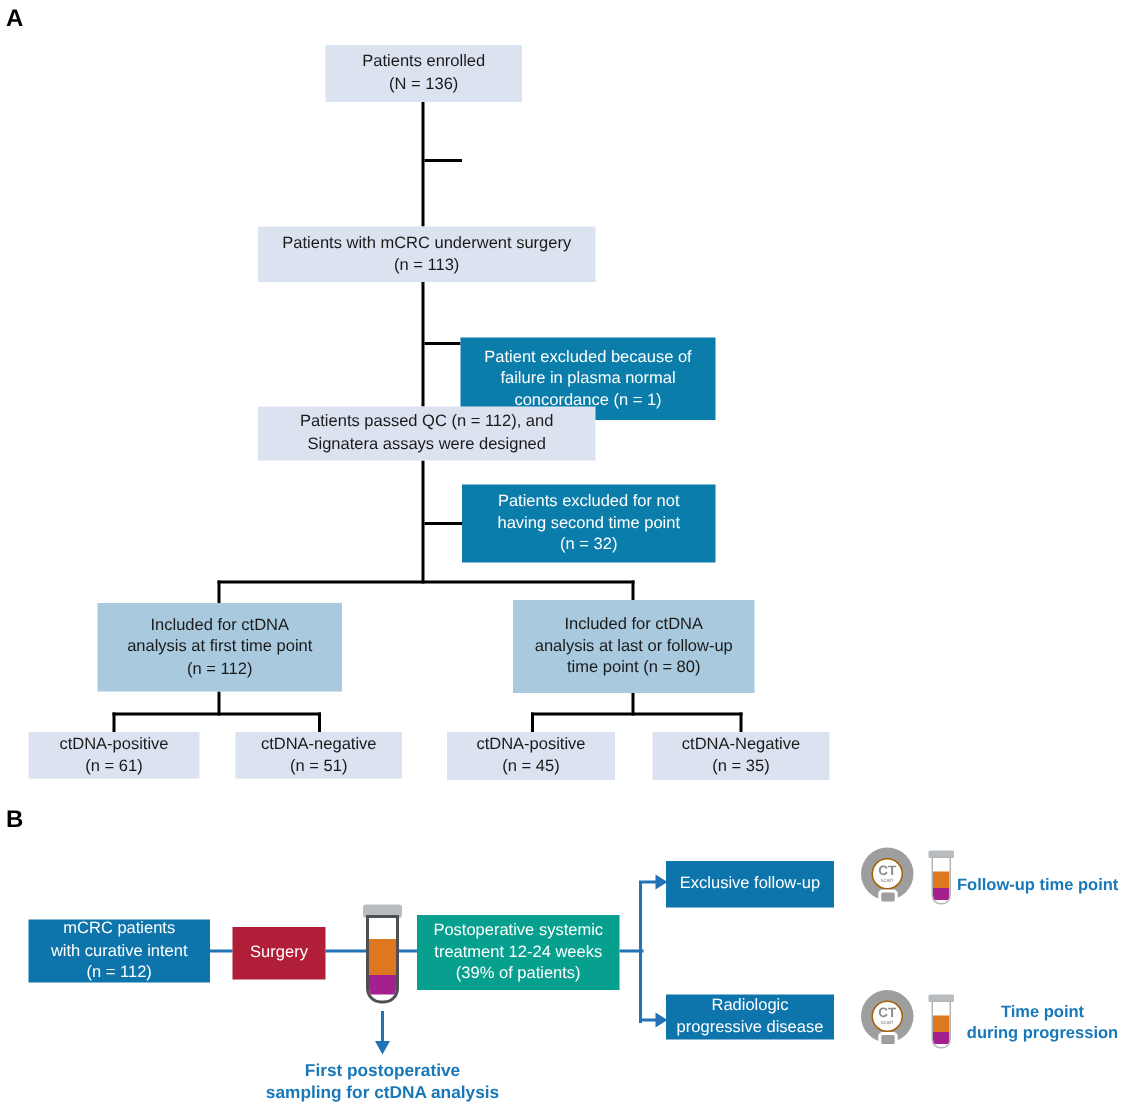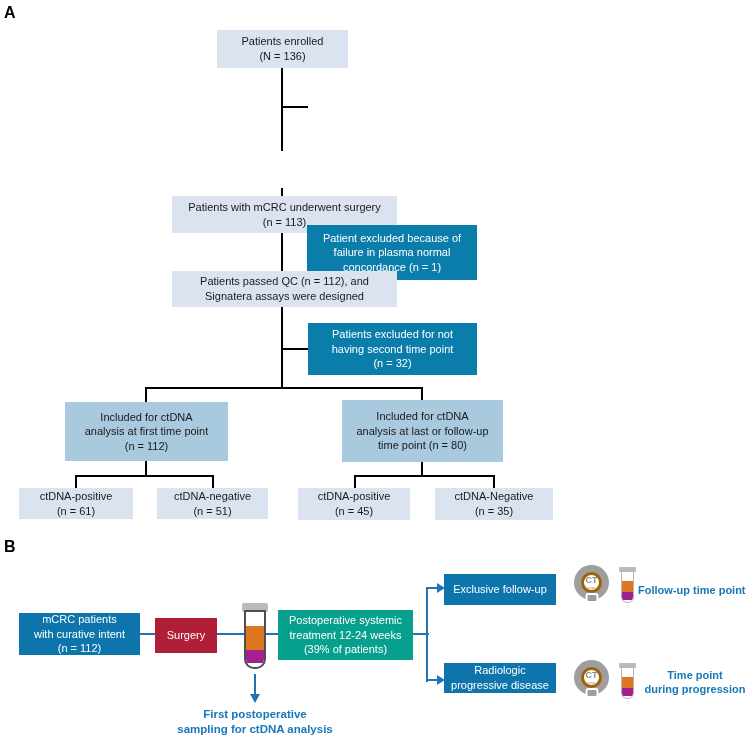--- a/index.html
+++ b/index.html
@@ -54,21 +54,21 @@
     position:absolute; left:2px; top:4px; width:11px; height:30px;
     background:#fff; border:1px solid #b5b5b5; border-radius:0 0 6px 6px; overflow:hidden;
   }
   .tube-mini .f-orange { position:absolute; left:0; top:9px; width:100%; height:11px; background:#df7620; }
   .tube-mini .f-purple { position:absolute; left:0; top:20px; width:100%; height:8px; background:#a2218f; }
   
   .ct { position:absolute; width:35px; height:38px; }
   .ct .ring { position:absolute; left:0; top:0; width:35px; height:35px; border-radius:50%; background:#9e9e9e; }
   .ct .inner {
     position:absolute; left:7px; top:7px; width:21px; height:21px; border-radius:50%;
-    background:#fff; border:3px solid #a16207; box-sizing:border-box;
+    background:#fff; border:1px solid #a16207; box-sizing:border-box;
     display:flex; flex-direction:column; align-items:center; justify-content:center;
   }
   .ct .ct-txt { font-size:9px; font-weight:700; color:#8d8d8d; line-height:1; }
   .ct .ct-sub { font-size:5px; color:#8d8d8d; line-height:1; transform:scale(.8); }
   .ct .tab {
     position:absolute; left:50%; bottom:0; transform:translateX(-50%);
     width:13px; height:10px; background:#9e9e9e; border:2px solid #fff; border-radius:3px; box-sizing:border-box;
   }
 </style>
 </head>
@@ -91,21 +91,21 @@
   <div class="lineh" style="left:75px;  top:475px; width:139px;"></div>
   <div class="linev" style="left:75px;  top:475px; height:13px;"></div>
   <div class="linev" style="left:212px; top:475px; height:13px;"></div>
   <div class="linev" style="left:421px; top:462px; height:15px;"></div>
   <div class="lineh" style="left:354px; top:475px; width:141px;"></div>
   <div class="linev" style="left:354px; top:475px; height:13px;"></div>
   <div class="linev" style="left:493px; top:475px; height:13px;"></div>
 
   <div class="box light" style="left:217px; top:30px;  width:131px; height:38px;">Patients enrolled
 (N = 136)</div>
-  <div class="box light" style="left:172px; top:151px; width:225px; height:37px;margin-top:45px;">Patients with mCRC underwent surgery
+  <div class="box light" style="left:172px; top:151px; width:225px; height:37px;">Patients with mCRC underwent surgery
 (n = 113)</div>
   <div class="box teal" style="left:307px; top:202px; width:170px; height:55px;margin-top:23px;">Patient excluded because of
 failure in plasma normal
 concordance (n = 1)</div>
   <div class="box light" style="left:172px; top:271px; width:225px; height:36px;">Patients passed QC (n = 112), and
 Signatera assays were designed</div>
   <div class="box teal" style="left:308px; top:323px; width:169px; height:52px;">Patients excluded for not
 having second time point
 (n = 32)</div>
   <div class="box medium" style="left:65px;  top:402px; width:163px; height:59px;">Included for ctDNA

